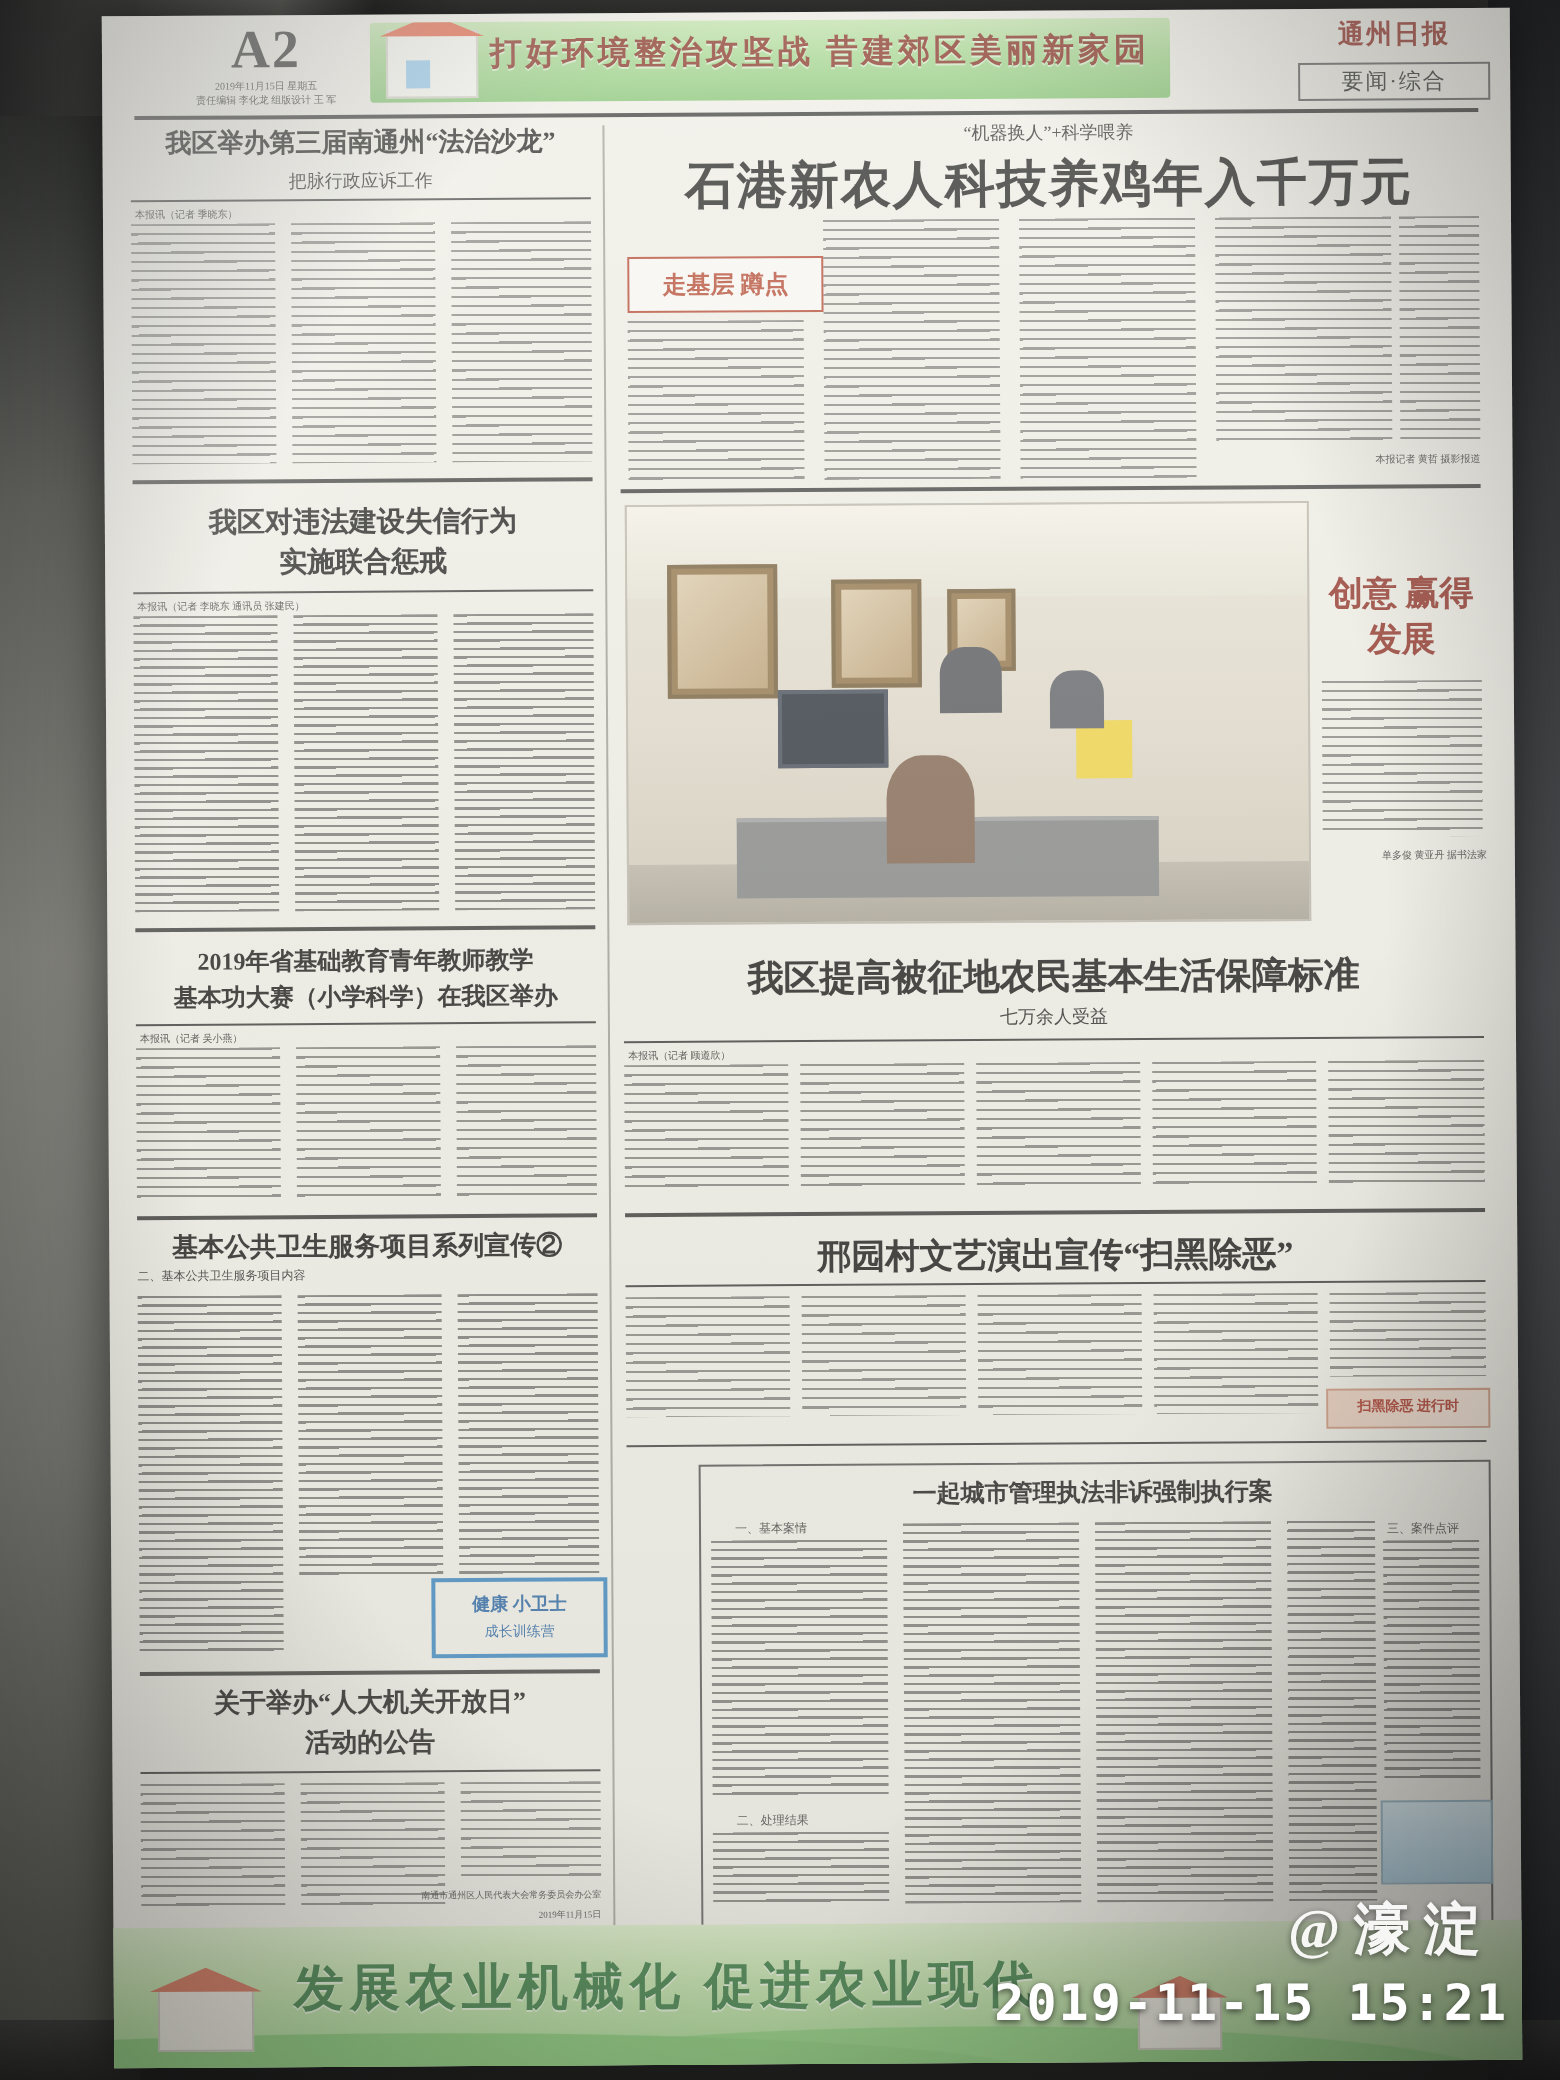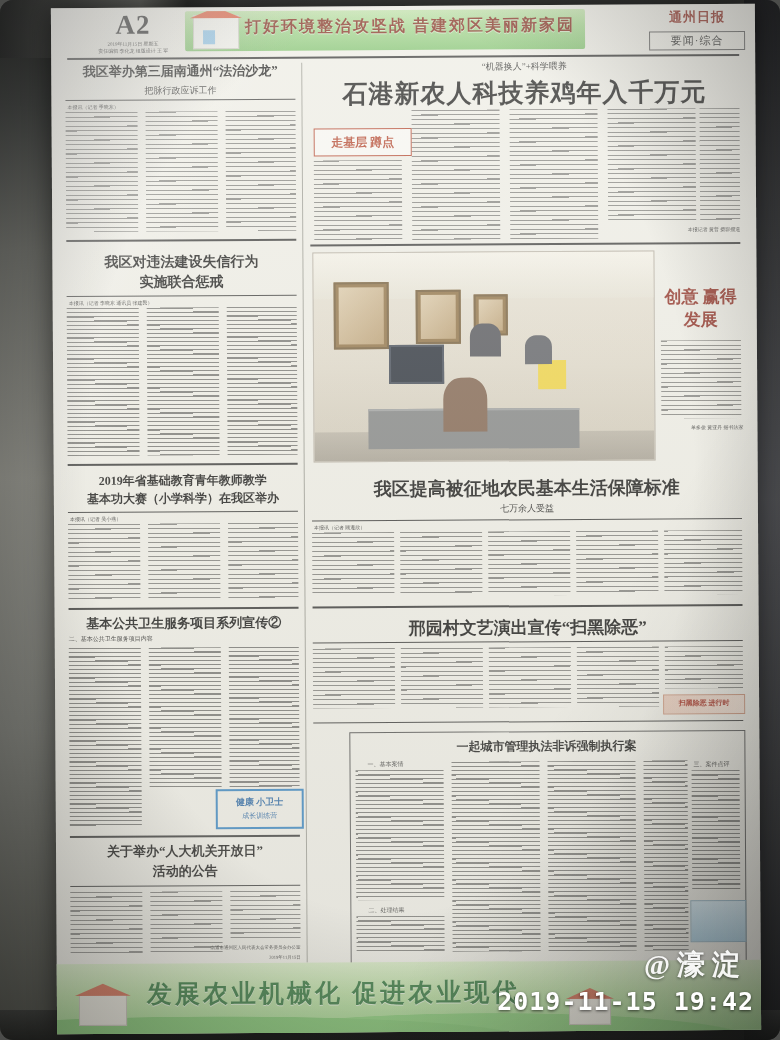--- a/index.html
+++ b/index.html
@@ -5,21 +5,20 @@
   html,body{margin:0;padding:0;}
   body{
     width:780px;height:1040px;overflow:hidden;
     background:#4b4c4a;
     font-family:"DejaVu Sans","Liberation Sans",sans-serif;
   }
   .photo{
     position:relative;width:780px;height:1040px;overflow:hidden;
     background:
       linear-gradient(105deg,#3c3d3b 0%,#555652 6%,#2f302e 13%,#4a4b48 20%,#3a3b39 26%);
-    border-radius: 13px;
   }
   
   .desk-left{
     position:absolute;left:0;top:0;width:70px;height:1040px;
     background:linear-gradient(180deg,#2b2c2a 0%,#404240 10%,#6a6b66 24%,#8d8d86 46%,#7d7e78 70%,#55564f 100%);
     opacity:.95;
   }
   .desk-top{
     position:absolute;left:0;top:0;width:780px;height:58px;
     background:linear-gradient(90deg,#303130 0%,#4e4f4c 9%,#6e6f6a 18%,#2e2f2d 24%,#3b3c3a 30%);
@@ -433,14 +432,14 @@
       <div class="hill"></div>
       <div class="barn"></div>
       <div class="house2"></div>
       <div class="txt">发展农业机械化 促进农业现代</div>
     </div>
 
   </div>
 
   <div class="vig"></div>
   <div class="watermark">@ 濠 淀</div>
-  <div class="timestamp">2019-11-15 19:42</div>
+  <div class="timestamp">2019-11-15 15:21</div>
 </div>
 
 </body></html>

